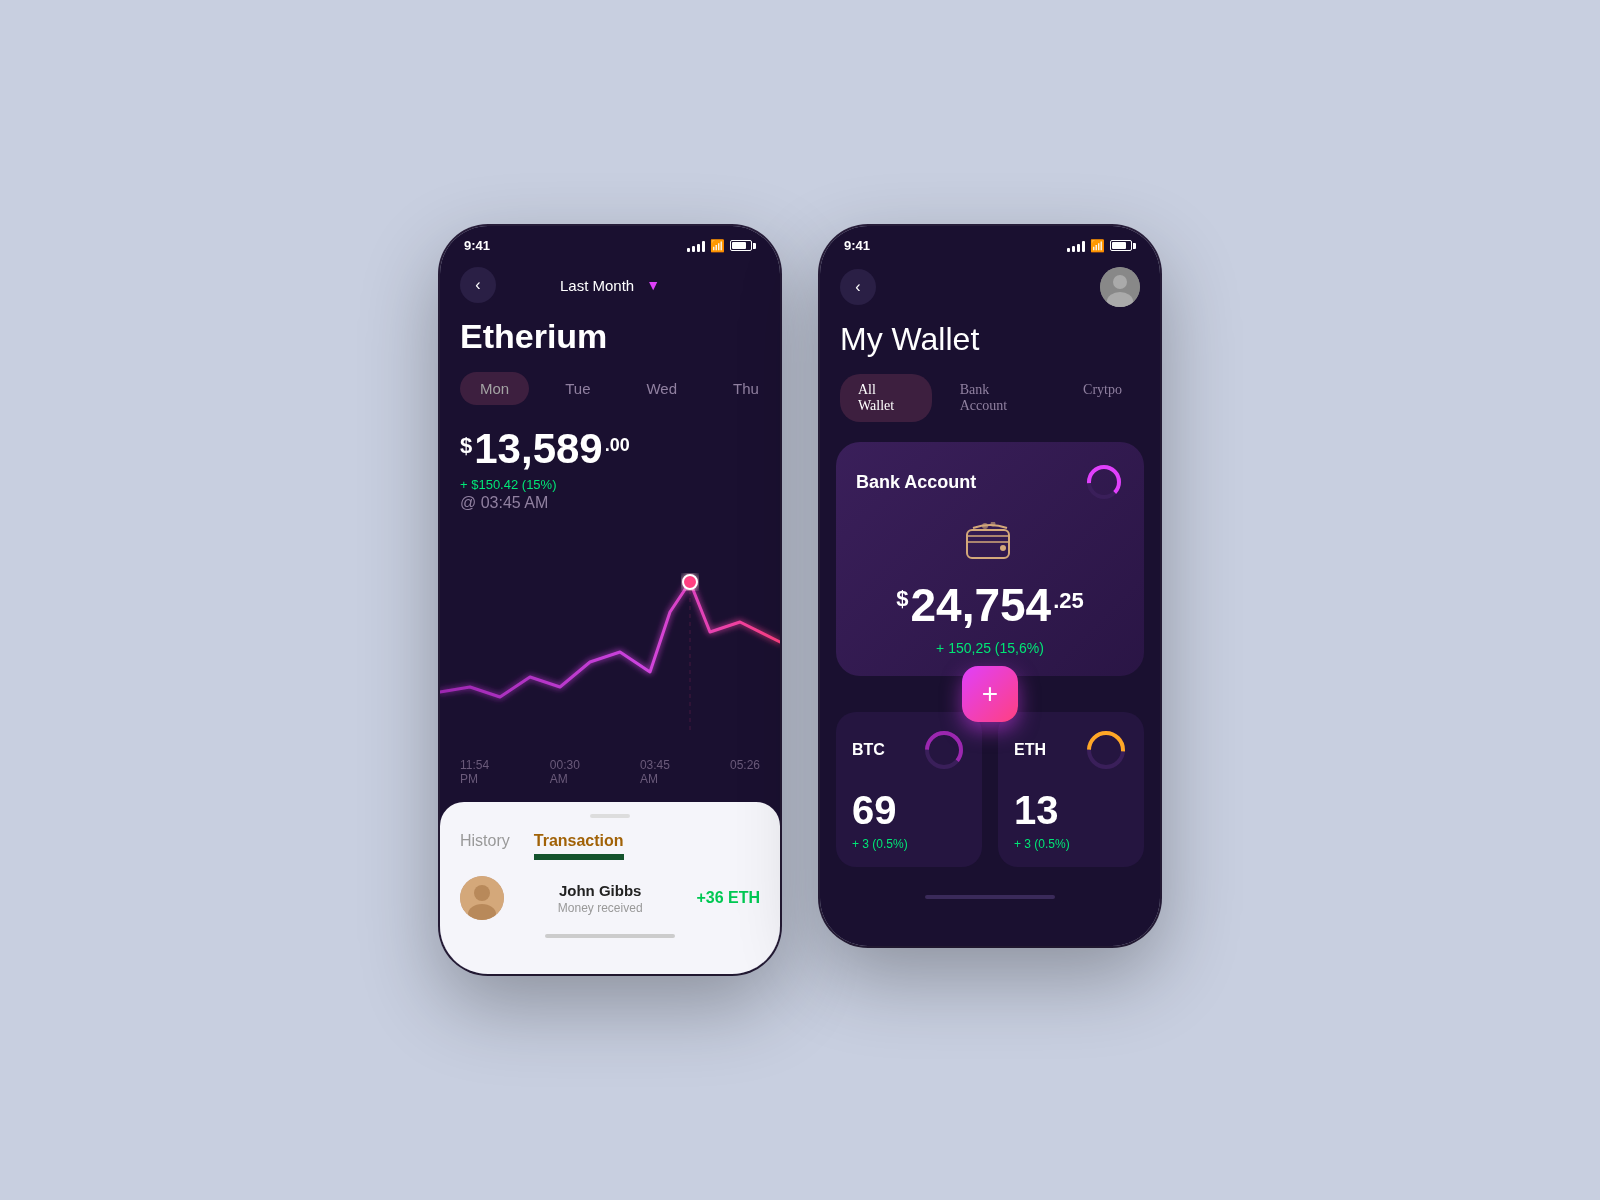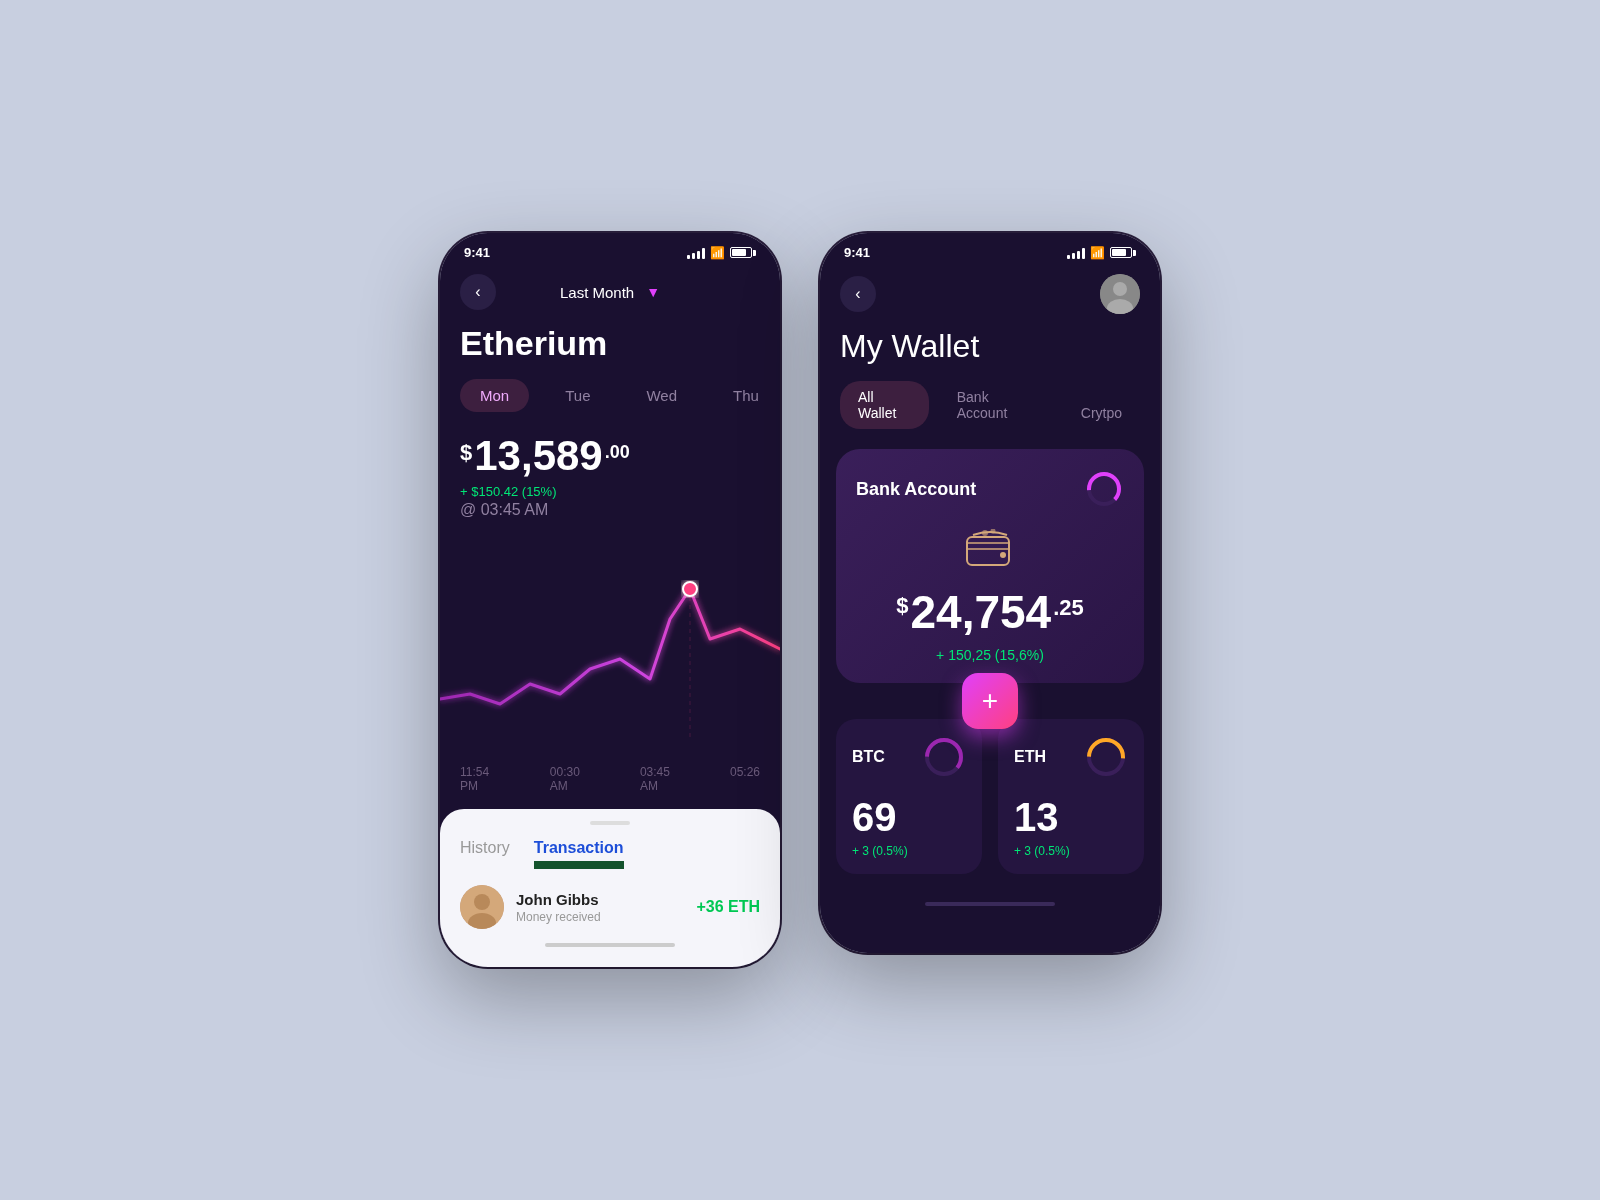--- a/index.html
+++ b/index.html
@@ -96,21 +96,21 @@
     .day-tab {
       padding: 8px 20px;
       border-radius: 20px;
       color: #9080a0;
       font-size: 15px;
       font-weight: 500;
       cursor: pointer;
     }
     .day-tab.active {
       background: #3d1f3f;
-      color: #f0abfc;
+      color: #a3a3a3;
     }
 
     
     .price-section {
       padding: 0 20px 10px;
     }
     .price-main {
       color: #fff;
       font-size: 42px;
       font-weight: 800;
@@ -158,45 +158,46 @@
       padding: 6px 20px;
       color: #6a5a7a;
       font-size: 12px;
       gap: 44px;
     }
 
     
     .bottom-sheet {
       background: #f5f5fa;
       border-radius: 24px 24px 0 0;
-      padding: 12px 20px 20px;
+      padding: 12px 20px 36px;
       margin-top: 10px;
+      text-align: center;
     }
     .sheet-handle {
       width: 40px; height: 4px;
       background: #ddd;
       border-radius: 2px;
       margin: 0 auto 14px;
     }
     .sheet-tabs {
       display: flex;
       gap: 24px;
       margin-bottom: 16px;
     }
     .sheet-tab {
       font-size: 16px;
       color: #999;
       font-weight: 500;
       cursor: pointer;
       padding-bottom: 4px;
     }
     .sheet-tab.active {
-      color: #1d4ed8;
+      color: #a16207;
       font-weight: 700;
-      border-bottom: 8px solid #14532d;
+      border-bottom: 6px solid #14532d;
     }
     .transaction-item {
       display: flex;
       align-items: center;
       gap: 12px;
     }
     .tx-avatar {
       width: 44px; height: 44px;
       border-radius: 50%;
       overflow: hidden;
@@ -237,21 +238,22 @@
       font-size: 32px;
       font-weight: 400;
     }
 
     
     .wallet-tabs {
       display: flex;
       padding: 0 20px;
       gap: 10px;
       margin-bottom: 20px;
-      align-items: flex-end;
+      align-items: flex-start;
+      font-family: Liberation Serif, serif;
     }
     .wallet-tab {
       padding: 8px 18px;
       border-radius: 20px;
       color: #9080a0;
       font-size: 14px;
       font-weight: 500;
       cursor: pointer;
     }
     .wallet-tab.active {

